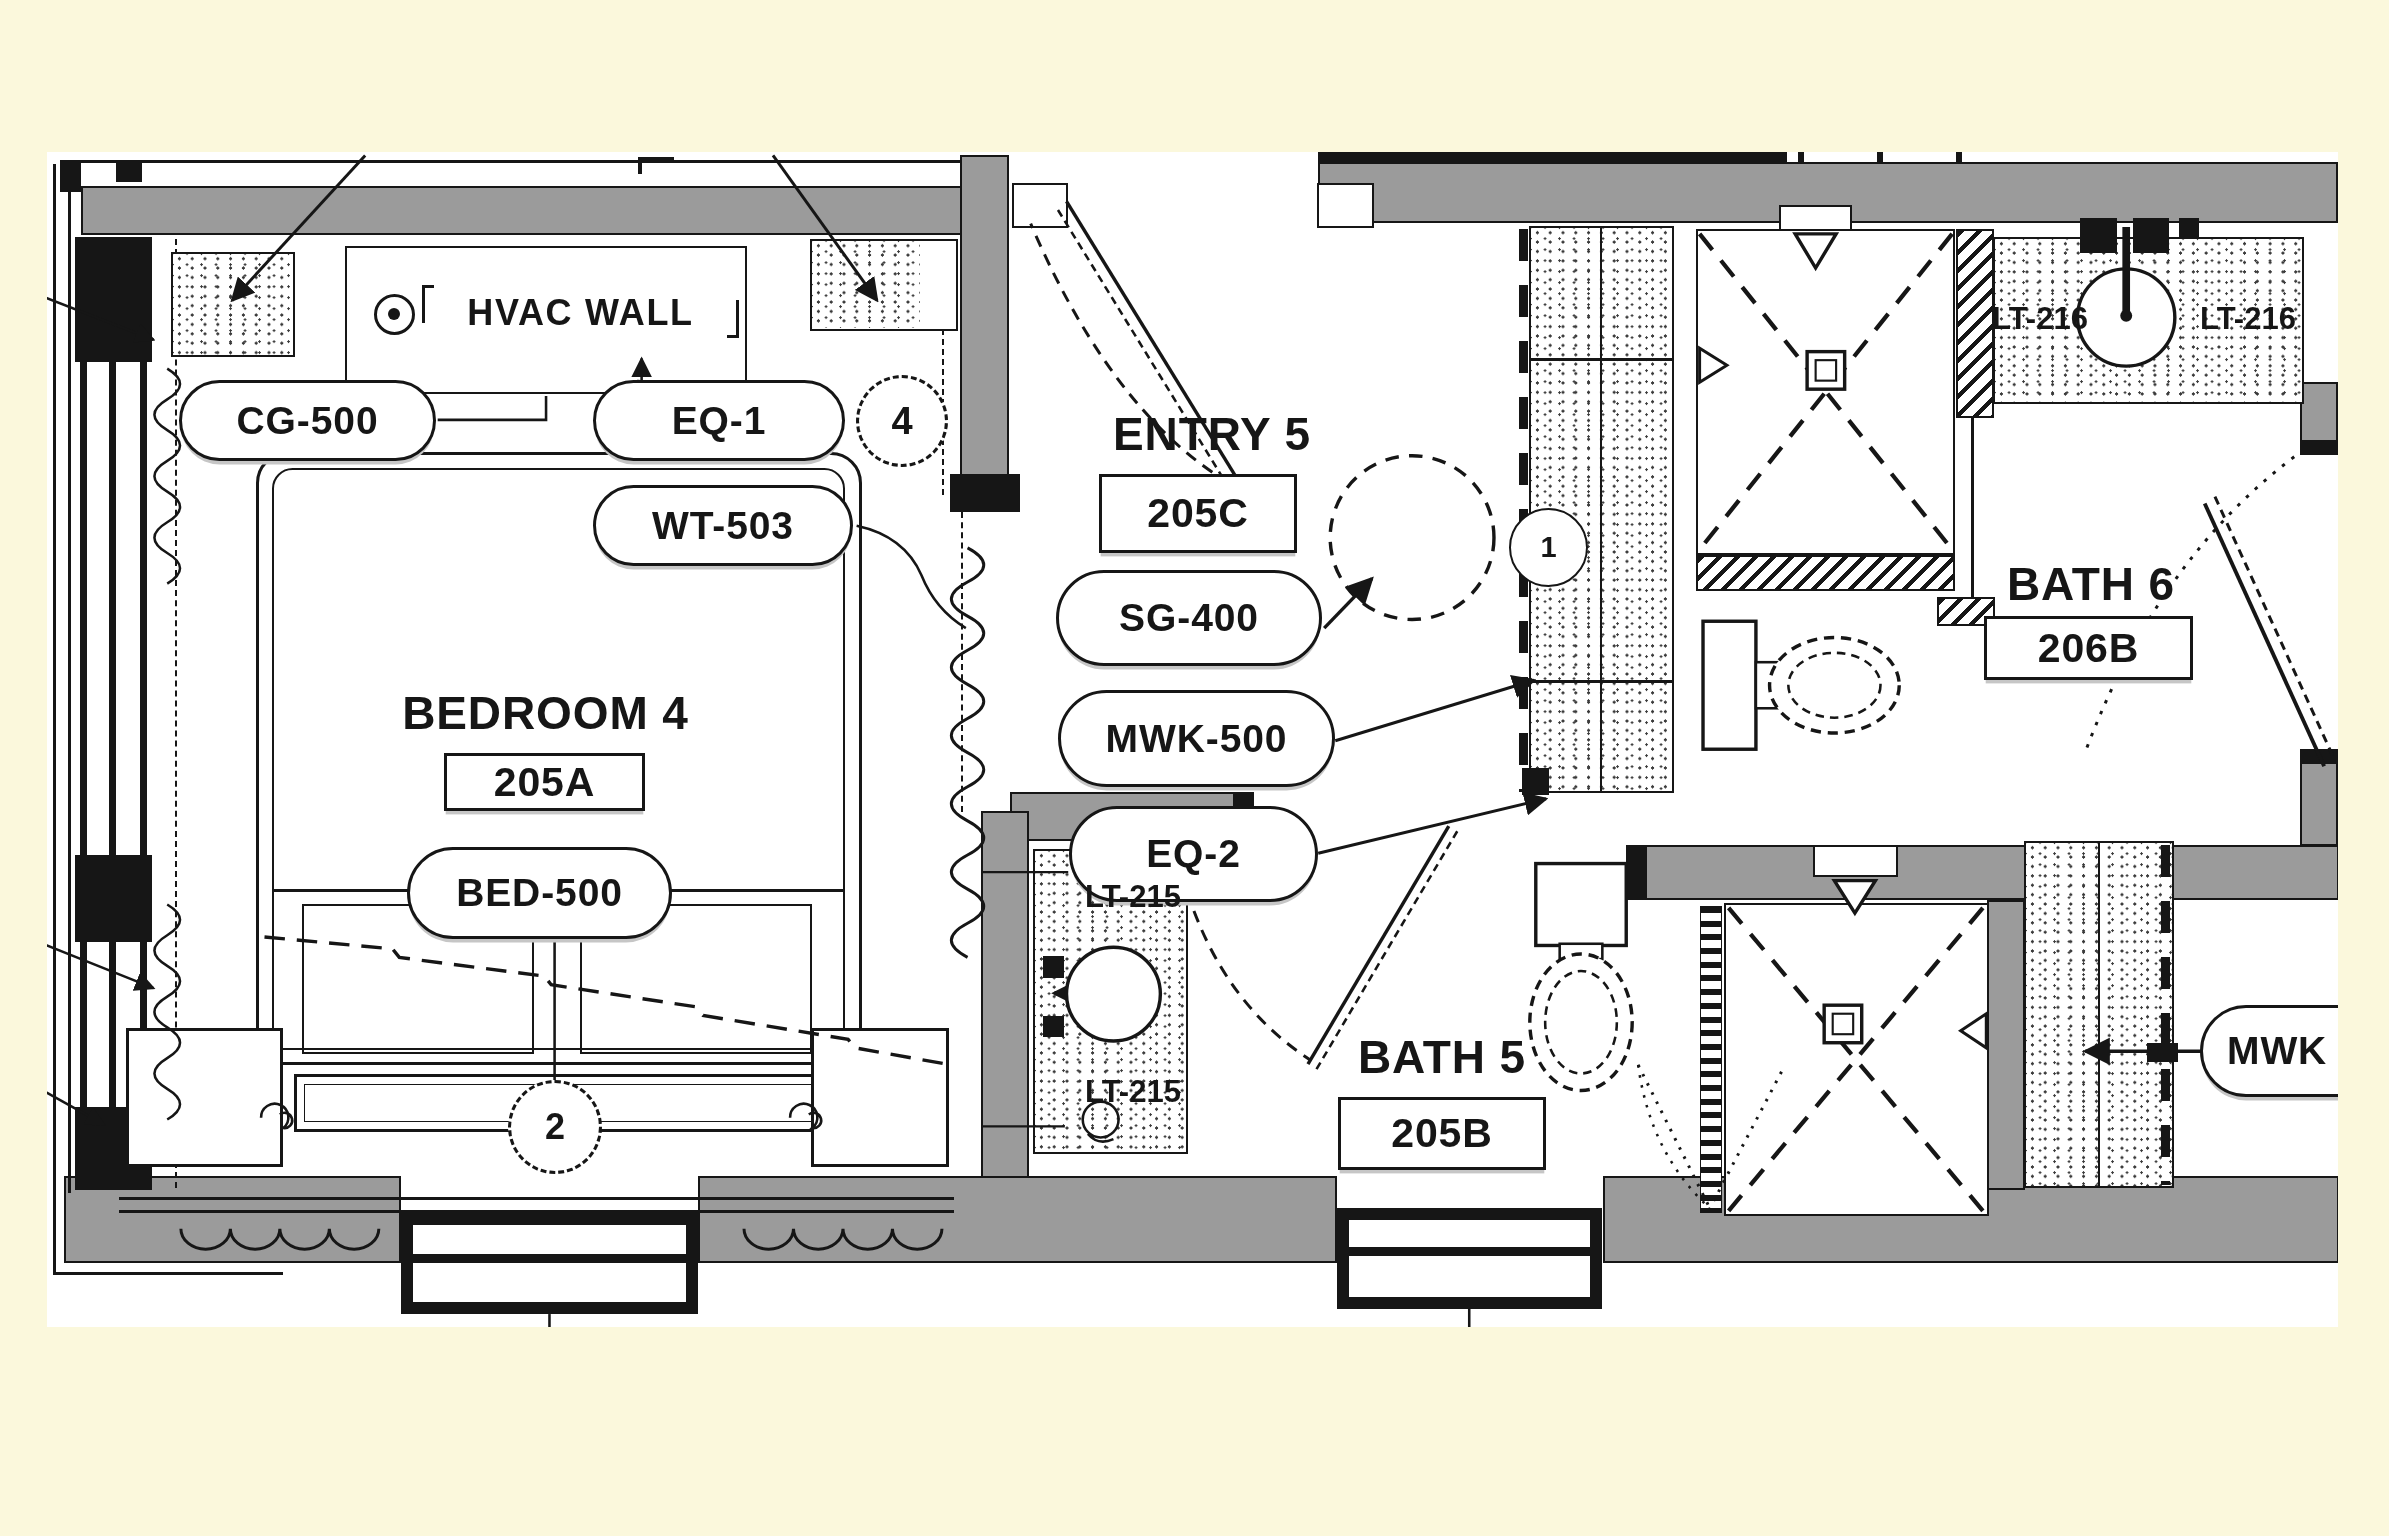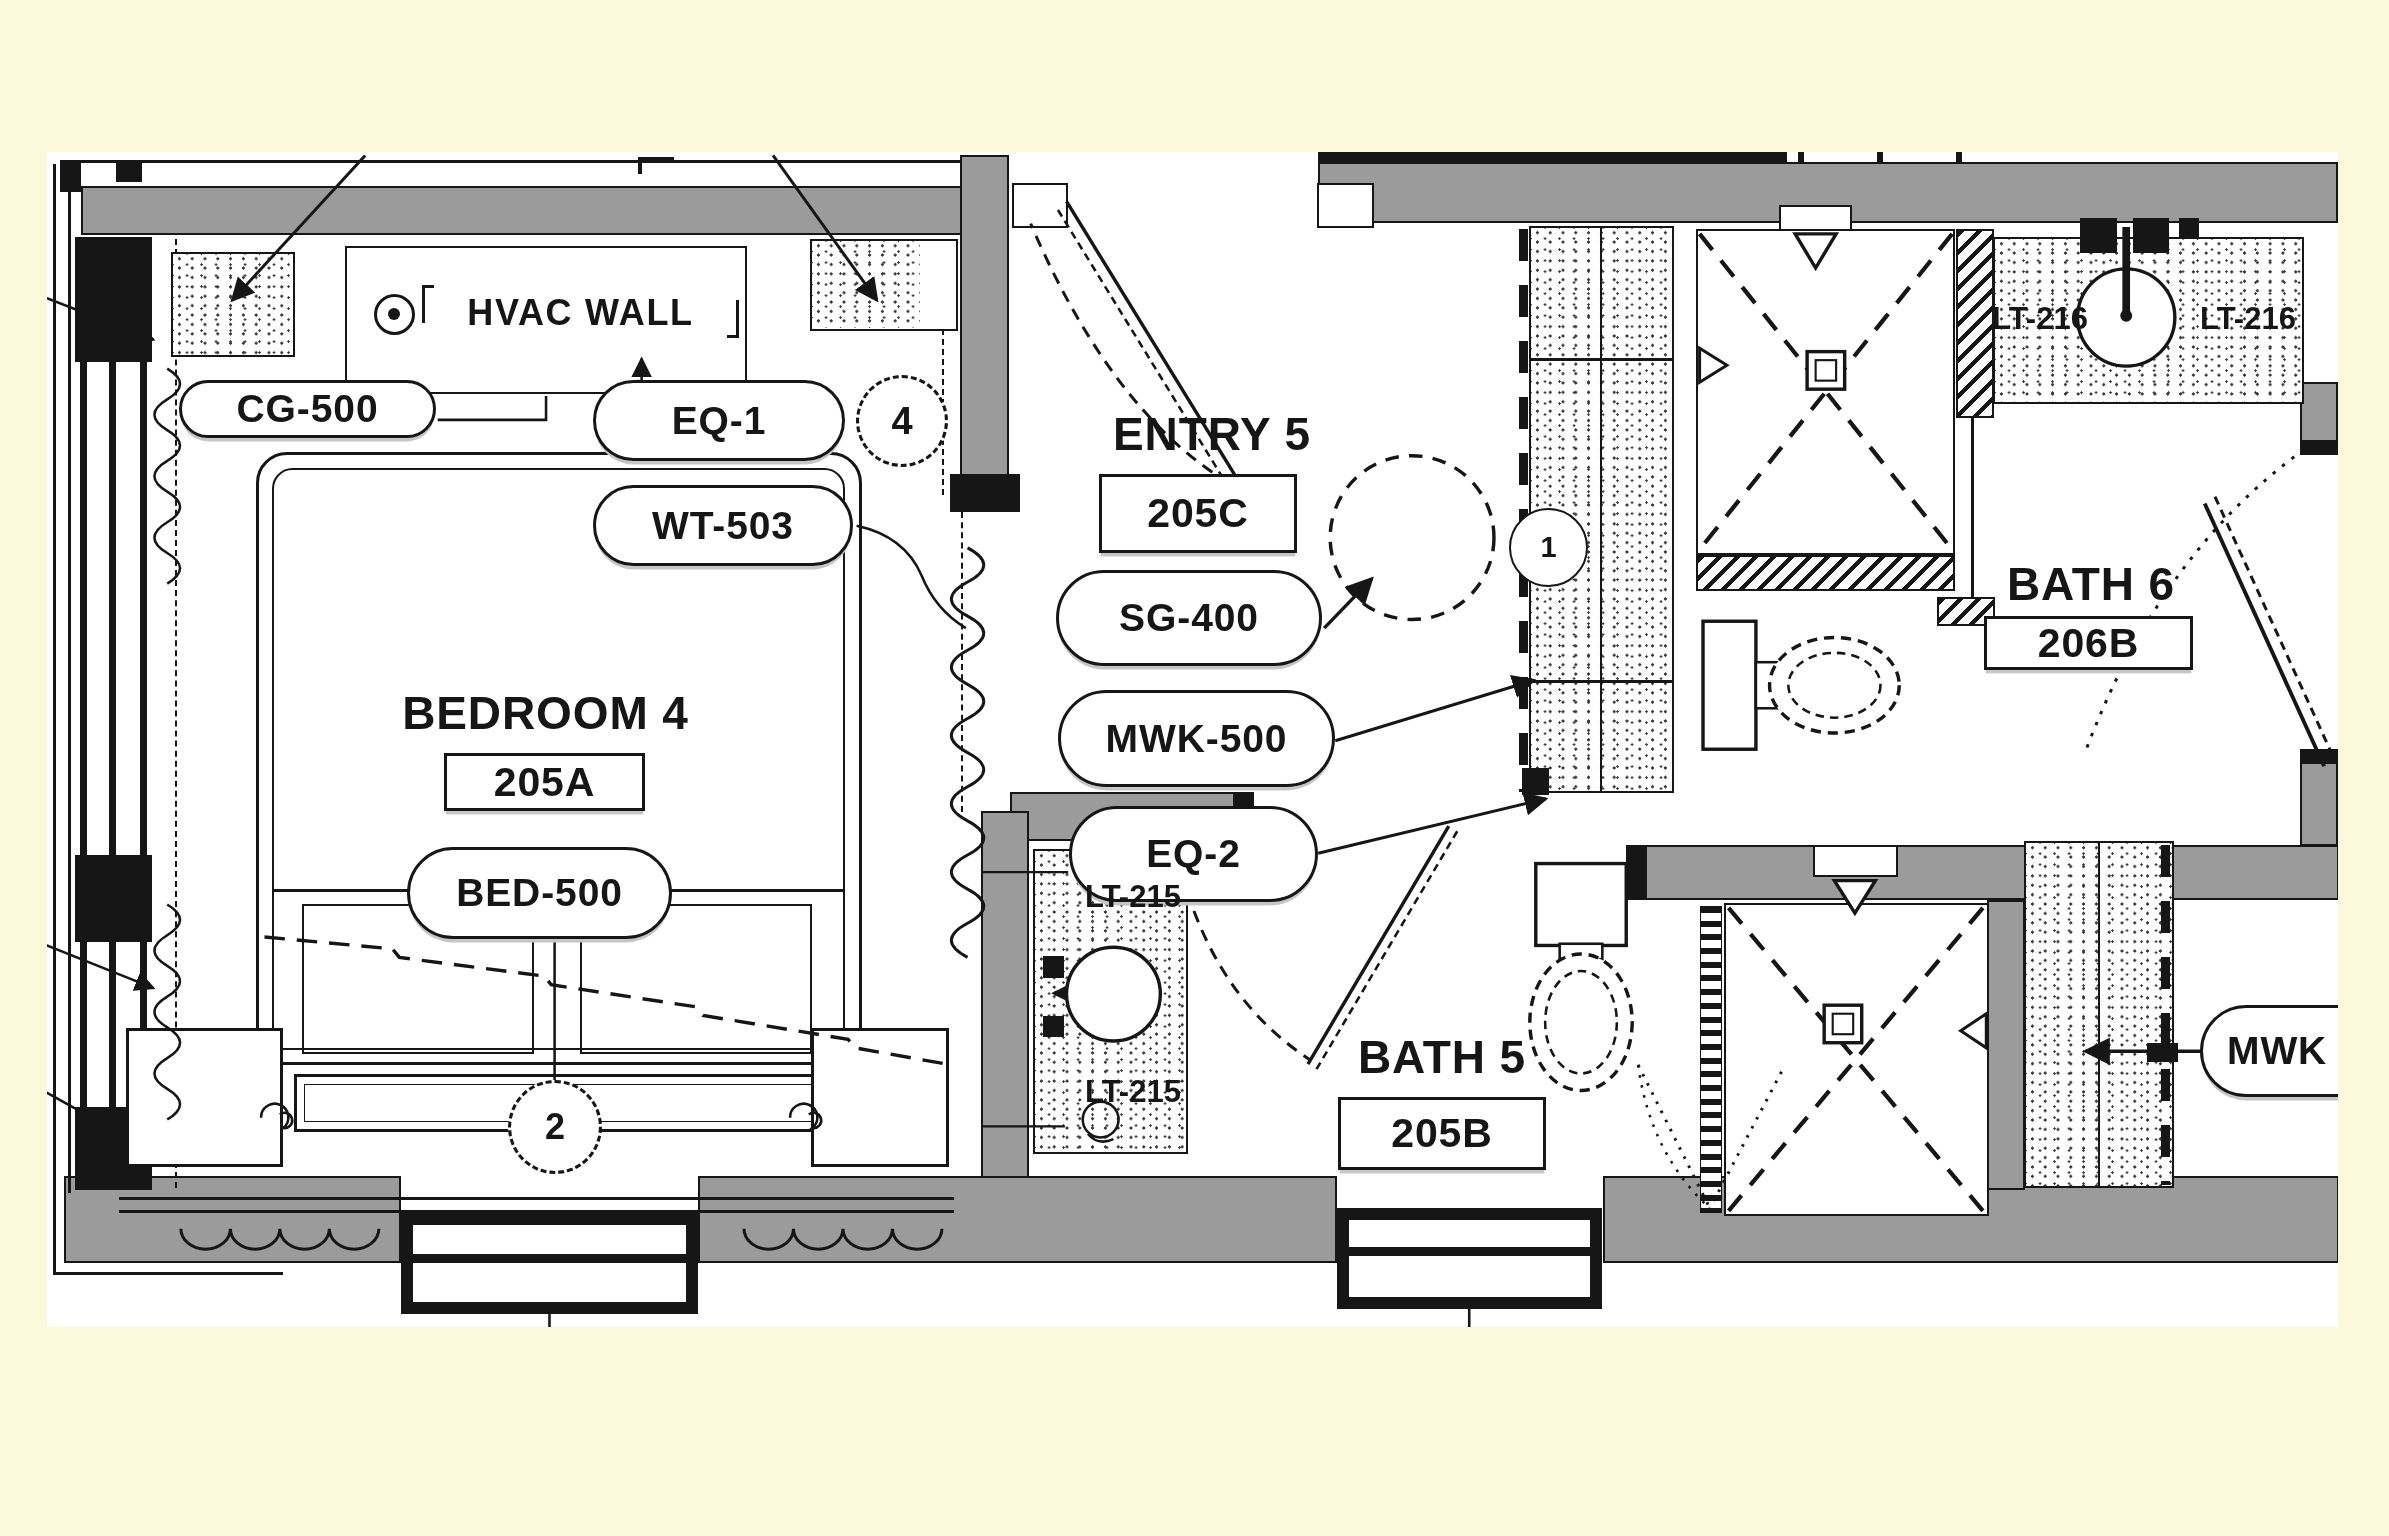--- a/index.html
+++ b/index.html
@@ -265,40 +265,40 @@
       <path stroke-width="3" d="M926,1310 a16,16 0 1 1 26,12 a9,9 0 1 0 -4,-16"></path>
 
       <path stroke-width="3.5" d="M212,1440 a29,24 0 0 0 58,0 a29,24 0 0 0 58,0 a29,24 0 0 0 58,0 a29,24 0 0 0 58,0"></path>
       <path stroke-width="3.5" d="M872,1440 a29,24 0 0 0 58,0 a29,24 0 0 0 58,0 a29,24 0 0 0 58,0 a29,24 0 0 0 58,0"></path>
 
       <line x1="644" y1="1540" x2="644" y2="1556" stroke-width="3"></line>
       <line x1="1722" y1="1533" x2="1722" y2="1556" stroke-width="3"></line>
     </g>
   </svg>
 
-  <div class="abs oval" style="left:179px;top:380px;width:257px;height:58px;">CG-500</div>
+  <div class="abs oval" style="left:179px;top:380px;width:257px;height:81px;">CG-500</div>
   <div class="abs oval" style="left:593px;top:380px;width:252px;height:81px;">EQ-1</div>
   <div class="abs keycircle" style="left:856px;top:375px;width:92px;height:92px;border:3px dashed var(--line);font-size:38px;">4</div>
   <div class="abs oval" style="left:593px;top:485px;width:260px;height:81px;">WT-503</div>
   <div class="abs rmname" style="left:358px;top:683px;width:375px;height:60px;">BEDROOM 4</div>
   <div class="abs numbox" style="left:444px;top:753px;width:201px;height:58px;">205A</div>
   <div class="abs oval" style="left:407px;top:847px;width:265px;height:92px;">BED-500</div>
   <div class="abs keycircle" style="left:508px;top:1080px;width:94px;height:94px;border:3px dashed var(--line);font-size:36px;">2</div>
 
   <div class="abs rmname" style="left:1101px;top:403px;width:222px;height:61px;">ENTRY 5</div>
   <div class="abs numbox" style="left:1099px;top:474px;width:198px;height:79px;">205C</div>
   <div class="abs oval" style="left:1056px;top:570px;width:266px;height:96px;">SG-400</div>
   <div class="abs oval" style="left:1058px;top:690px;width:277px;height:97px;">MWK-500</div>
   <div class="abs oval" style="left:1069px;top:806px;width:249px;height:96px;">EQ-2</div>
   <div class="abs keycircle" style="left:1509px;top:508px;width:79px;height:79px;border:2.6px solid var(--line);font-size:29px;">1</div>
 
   <div class="abs small-tag" style="left:1992px;top:300px;width:137px;height:38px;">LT-216</div>
   <div class="abs small-tag" style="left:2200px;top:300px;width:137px;height:38px;">LT-216</div>
   <div class="abs rmname" style="left:1980px;top:556px;width:222px;height:55px;">BATH 6</div>
-  <div class="abs numbox" style="left:1984px;top:616px;width:209px;height:54px;">206B</div>
+  <div class="abs numbox" style="left:1984px;top:616px;width:209px;height:64px;">206B</div>
 
   <div class="abs small-tag" style="left:1085px;top:879px;width:137px;height:36px;">LT-215</div>
   <div class="abs small-tag" style="left:1085px;top:1074px;width:137px;height:36px;">LT-215</div>
   <div class="abs rmname" style="left:1331px;top:1029px;width:222px;height:56px;">BATH 5</div>
   <div class="abs numbox" style="left:1338px;top:1097px;width:208px;height:73px;">205B</div>
 
   <div class="abs oval" style="left:2200px;top:1005px;width:215px;height:92px;justify-content:flex-start;padding-left:24px;">MWK</div>
 
   <div class="abs mask" style="left:0;top:0;width:2389px;height:152px;"></div>
   <div class="abs mask" style="left:0;top:1327px;width:2389px;height:209px;"></div>

